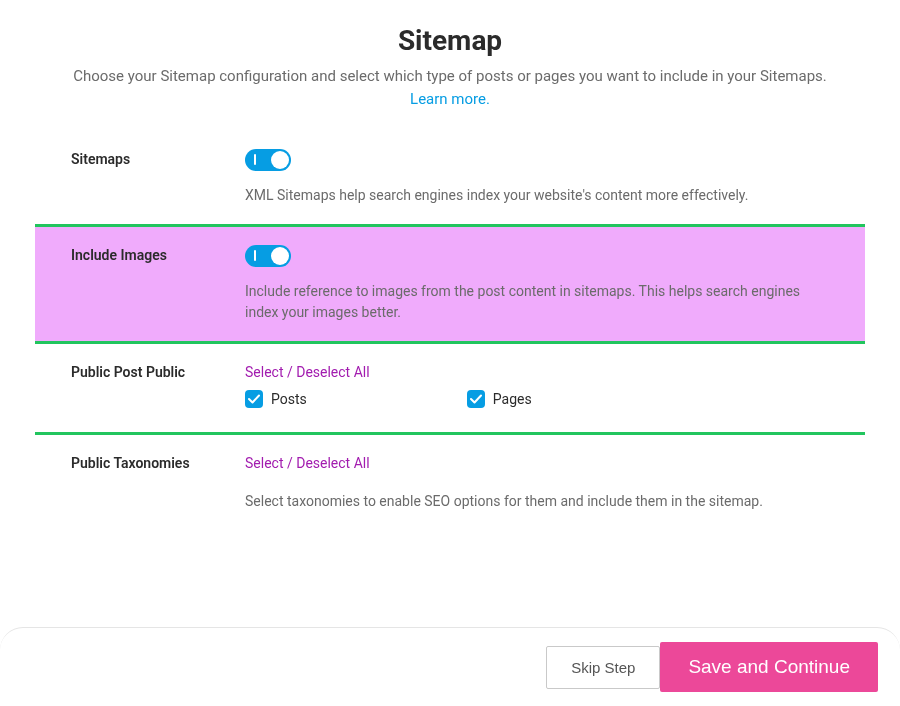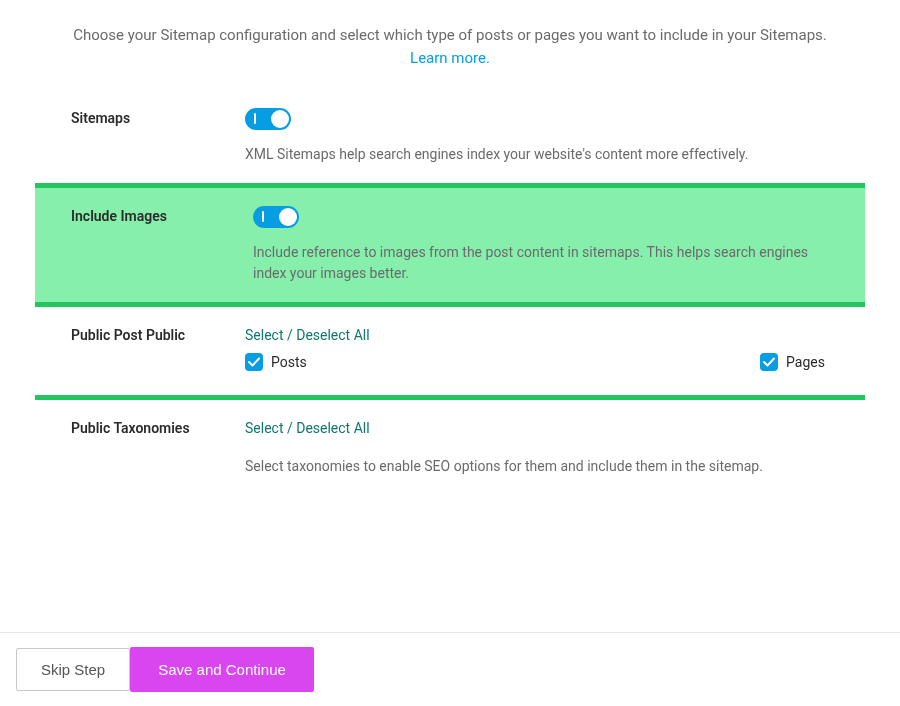--- a/index.html
+++ b/index.html
@@ -26,25 +26,24 @@
       color: #6b6b6b;
       line-height: 1.5;
     }
     .header a {
       color: #069de3;
       text-decoration: none;
     }
     .section {
       display: flex;
       padding: 18px 20px;
-      border-bottom: 5px solid #22c55e;
+      border-bottom: 3px solid #22c55e;
     }
     .section.shaded {
-      background: #86efac;
-      gap: 8px;
+      background: #f0abfc;
     }
     .section-label {
       width: 190px;
       flex-shrink: 0;
       font-size: 14px;
       font-weight: 600;
       color: #2b2b2b;
       padding-left: 16px;
       padding-top: 2px;
     }
@@ -79,32 +78,31 @@
     .toggle .knob {
       position: absolute;
       right: 2px;
       top: 2px;
       width: 18px;
       height: 18px;
       background: #fff;
       border-radius: 50%;
     }
     .select-link {
-      color: #0f766e;
+      color: #a21caf;
       font-size: 14px;
       text-decoration: none;
       cursor: pointer;
       display: inline-block;
       margin-bottom: 10px;
     }
     .checkbox-row {
       display: flex;
       gap: 160px;
       margin-bottom: 6px;
-      justify-content: space-between;
     }
     .checkbox-item {
       display: flex;
       align-items: center;
       gap: 8px;
     }
     .checkbox {
       width: 18px;
       height: 18px;
       background: #069de3;
@@ -121,54 +119,56 @@
     .checkbox-label {
       font-size: 14px;
       color: #2b2b2b;
     }
     .footer {
       position: absolute;
       bottom: 0;
       left: 0;
       right: 0;
       border-top: 1px solid #e5e5e5;
-      padding: 14px 16px;
-      display: flex;
-      justify-content: flex-start;
+      padding: 14px 22px;
+      display: flex;
+      justify-content: flex-end;
       align-items: center;
+      border-radius: 23px;
     }
     .btn-skip {
       border: 1px solid #c9c9c9;
       background: #fff;
       color: #555;
       font-size: 15px;
       padding: 12px 24px;
       cursor: pointer;
       border-radius: 2px;
     }
     .btn-primary {
       border: none;
-      background: #d946ef;
+      background: #ec4899;
       color: #fff;
-      font-size: 15px;
+      font-size: 19px;
       padding: 14px 28px;
       cursor: pointer;
       border-radius: 2px;
     }
     .content-wrap {
       margin: 0 34px;
       border: 1px solid transparent;
     }
     .section:first-of-type { border-top: none; }
     .section.last { border-bottom: none; }
   </style>
 </head>
 <body>
 
 <div class="header">
+  <h1>Sitemap</h1>
   <p>
     <span>Choose your Sitemap configuration and select which type of posts or pages you want to include in your Sitemaps. </span><a href="#">Learn more.</a>
   </p>
 </div>
 
 <div class="content-wrap">
 
   <div class="section">
     <div class="section-label">Sitemaps</div>
     <div class="section-content">

